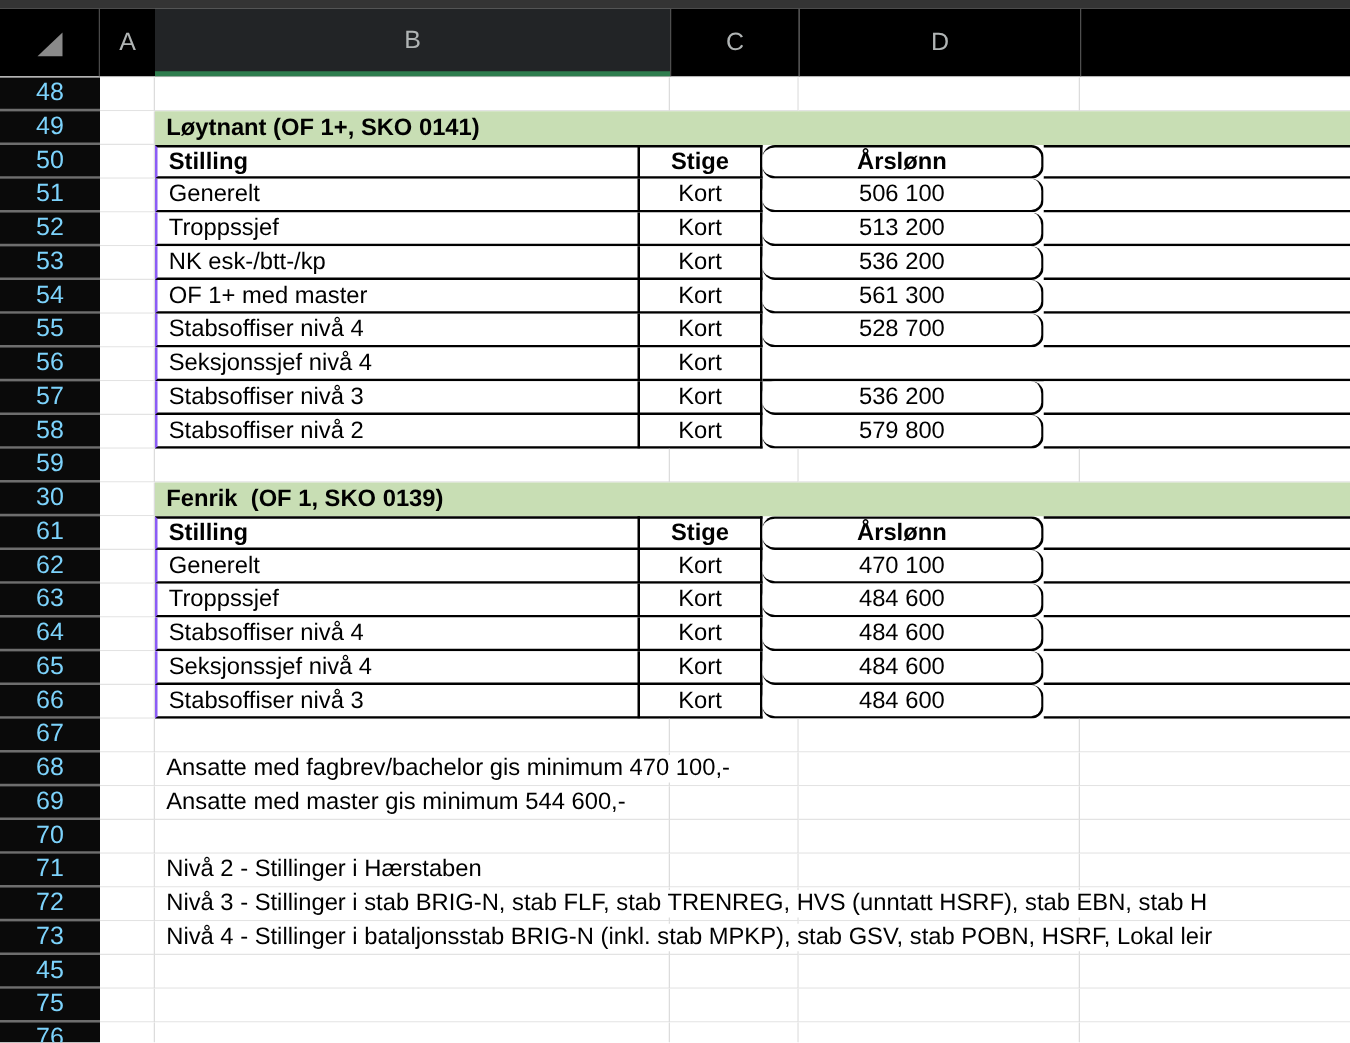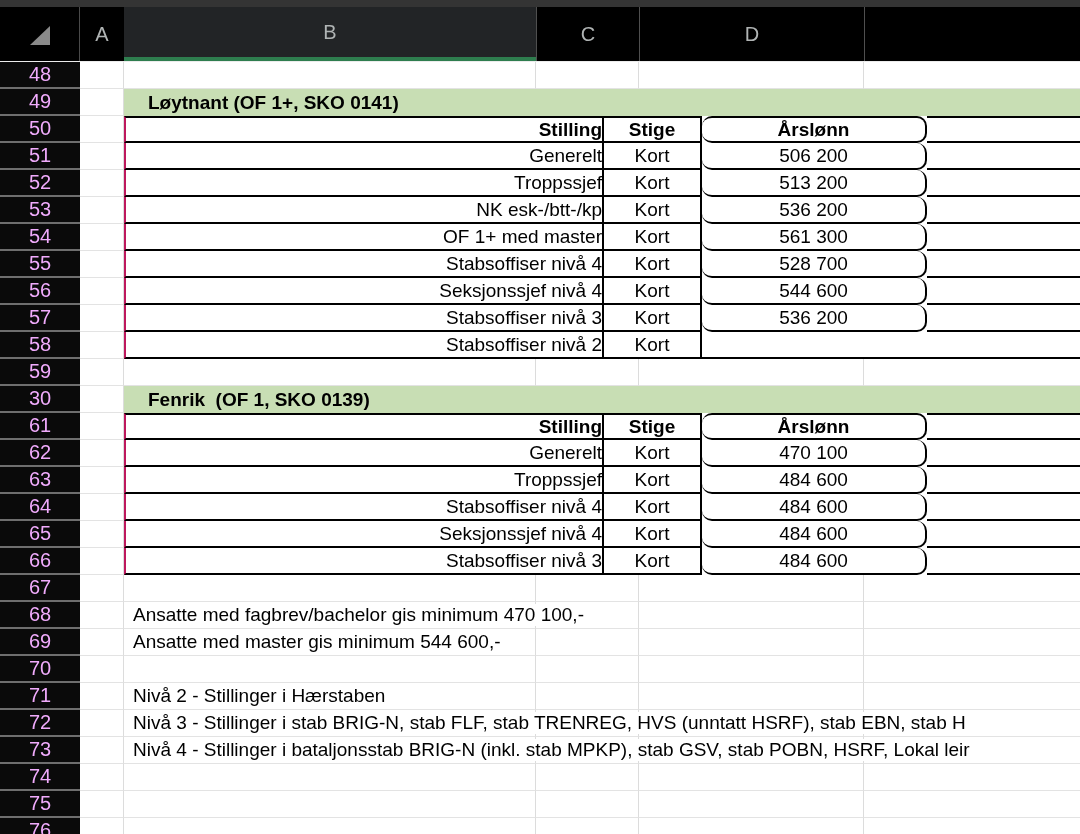--- a/index.html
+++ b/index.html
@@ -12,38 +12,38 @@
   .corner{width:80px;background:#000;border-right:1px solid #4a4a4a;flex:none;}
   .tri{width:0;height:0;border-left:20px solid transparent;border-bottom:19px solid #8a8a8a;margin-top:2px;}
   .ch{color:#b0b4b4;font-size:20px;}
   .ch-a{width:44px;background:#000;flex:none;}
   .ch-b{width:412px;background:#222426;flex:none;border-bottom:4px solid #2e7d4e;}
   .ch-c{width:103px;background:#000;flex:none;border-left:1px solid #4f4f4f;}
   .ch-d{width:225px;background:#000;flex:none;border-left:1px solid #4f4f4f;}
   .ch-e{flex:1;background:#000;border-left:1px solid #4f4f4f;}
   
   .row{display:flex;height:27px;}
-  .rh{width:80px;flex:none;background:#0a0a0a;color:#f0abfc;font-size:20px;
+  .rh{width:80px;flex:none;background:#0a0a0a;color:#7dd3fc;font-size:20px;
       display:flex;align-items:center;justify-content:center;
       box-sizing:border-box;border-bottom:2px solid #6e6e6e;}
   .cells{flex:1;display:flex;min-width:0;}
   .c{box-sizing:border-box;display:flex;align-items:center;font-size:19px;
      border-right:1px solid #dcdcdc;border-bottom:1px solid #e3e3e3;background:#fff;}
   .ca{width:44px;flex:none;}
   .cb{width:412px;flex:none;padding-left:9px;}
   .cc{width:103px;flex:none;justify-content:center;}
   .cd{width:225px;flex:none;justify-content:center;}
   .ce{flex:1;border-right:none;}
   
-  .band{flex:1;background:#c8deb4;display:flex;align-items:center;padding-left:24px;
+  .band{flex:1;background:#c8deb4;display:flex;align-items:center;padding-left:9px;
         font-weight:700;font-size:19px;box-sizing:border-box;}
   
   .t{box-sizing:border-box;display:flex;align-items:center;font-size:19px;background:#fff;
      border-right:2px solid #000;border-bottom:2px solid #000;}
-  .tb{width:480px;flex:none;border-left:2px solid #be185d;padding-left:9px;justify-content:flex-end;}
+  .tb{width:388px;flex:none;border-left:2px solid #8b5cf6;padding-left:9px;}
   .tc{width:98px;flex:none;justify-content:center;}
   .td{width:225px;flex:none;justify-content:center;border-radius:10px;}
   .te{flex:1;border-right:none;}
   .tr1 .t{border-top:2px solid #000;}
   .bold{font-weight:700;}
   
   .notehost{position:relative;overflow:visible;}
   .spill{position:absolute;left:9px;top:50%;transform:translateY(-50%);
          white-space:pre;background:#fff;z-index:3;font-size:19px;}
   .pre{white-space:pre;}
@@ -109,21 +109,21 @@
       <div class="rh">51</div>
       <div class="cells">
         <div class="c ca"></div>
         <div class="t tb">
             <span>Generelt</span>
           </div>
         <div class="t tc">
             <span>Kort</span>
           </div>
         <div class="t td">
-            <span>506 200</span>
+            <span>506 100</span>
           </div>
         <div class="t te"></div>
       </div>
     </div>
     <div class="row">
       <div class="rh">52</div>
       <div class="cells">
         <div class="c ca"></div>
         <div class="t tb">
             <span>Troppssjef</span>
@@ -188,23 +188,20 @@
     <div class="row">
       <div class="rh">56</div>
       <div class="cells">
         <div class="c ca"></div>
         <div class="t tb">
             <span>Seksjonssjef nivå 4</span>
           </div>
         <div class="t tc">
             <span>Kort</span>
           </div>
-        <div class="t td">
-            <span>544 600</span>
-          </div>
         <div class="t te"></div>
       </div>
     </div>
     <div class="row">
       <div class="rh">57</div>
       <div class="cells">
         <div class="c ca"></div>
         <div class="t tb">
             <span>Stabsoffiser nivå 3</span>
           </div>
@@ -219,20 +216,23 @@
     </div>
     <div class="row">
       <div class="rh">58</div>
       <div class="cells">
         <div class="c ca"></div>
         <div class="t tb">
             <span>Stabsoffiser nivå 2</span>
           </div>
         <div class="t tc">
             <span>Kort</span>
+          </div>
+        <div class="t td">
+            <span>579 800</span>
           </div>
         <div class="t te"></div>
       </div>
     </div>
 
     <div class="row">
       <div class="rh">59</div>
       <div class="cells">
         <div class="c ca"></div>
         <div class="c cb"></div>
@@ -429,21 +429,21 @@
         <div class="c cb notehost">
           <span class="spill">Nivå 4 - Stillinger i bataljonsstab BRIG-N (inkl. stab MPKP), stab GSV, stab POBN, HSRF, Lokal leir</span>
         </div>
         <div class="c cc"></div>
         <div class="c cd"></div>
         <div class="c ce"></div>
       </div>
     </div>
 
     <div class="row">
-      <div class="rh">74</div>
+      <div class="rh">45</div>
       <div class="cells">
         <div class="c ca"></div>
         <div class="c cb"></div>
         <div class="c cc"></div>
         <div class="c cd"></div>
         <div class="c ce"></div>
       </div>
     </div>
     <div class="row">
       <div class="rh">75</div>

